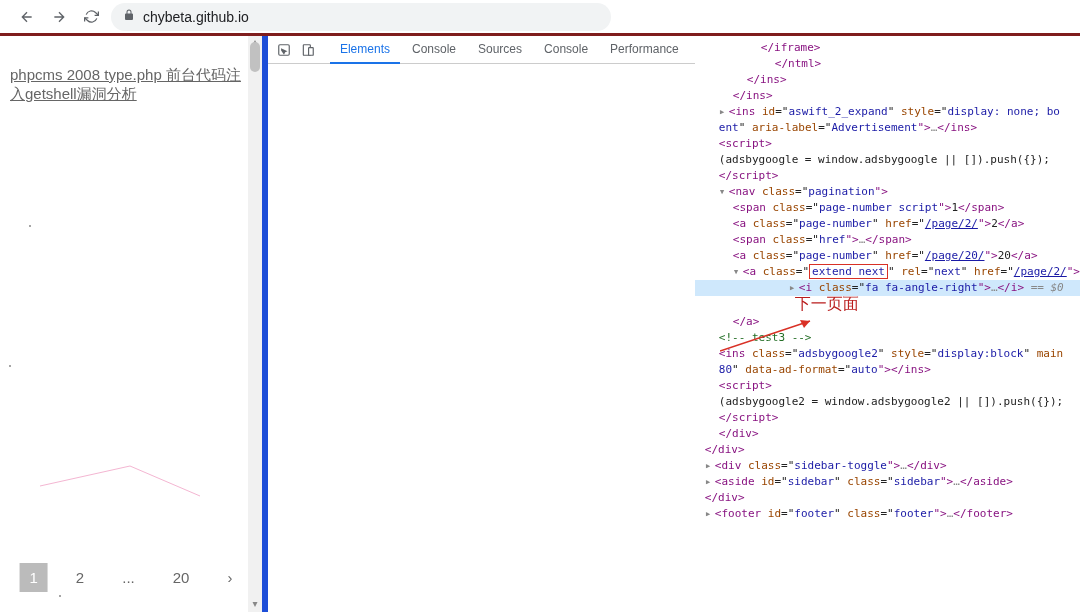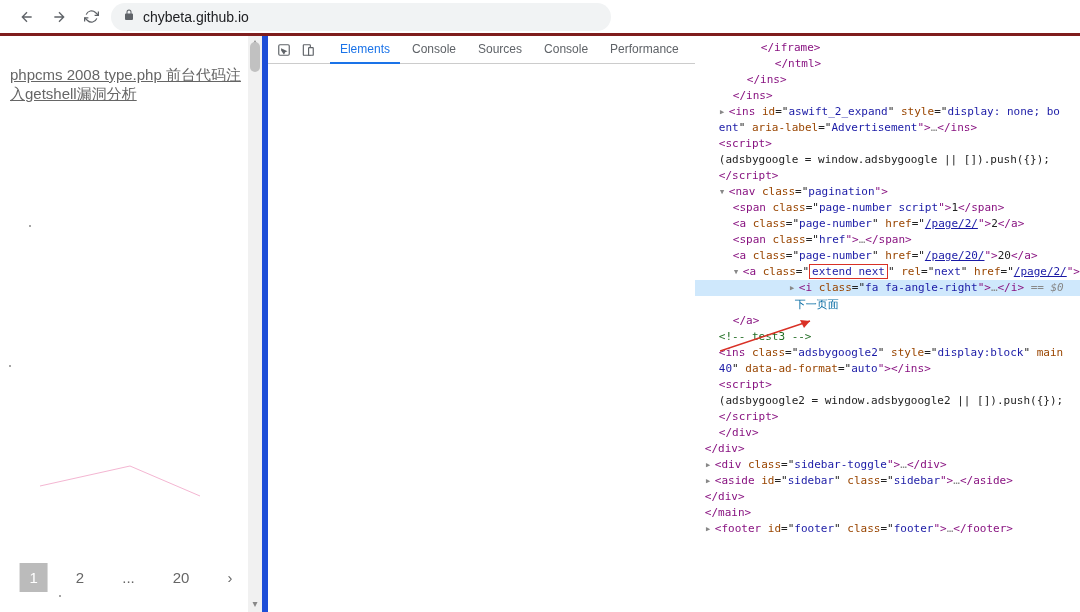--- a/index.html
+++ b/index.html
@@ -54,21 +54,21 @@
     .attr-link { color: #1a1aa6; text-decoration: underline; margin-top: 34px; }
     .comment { color: #236e25; }
     .js-code { color: #222; }
     .expander { color: #888; display: inline-block; width: 10px; cursor: pointer; }
     .ellipsis { color: #888; }
     .eq0 { color: #888; font-style: italic; }
     
     .highlighted-row { background: #cfe8fc; display: block; margin-left: -100px; padding-left: 100px; margin-right: -50px; padding-right: 50px; position: relative; }
     .highlighted-row::before { content: "\2022\2022\2022"; position: absolute; left: 8px; color: #5f6368; font-size: 9px; letter-spacing: -1px; }
     .red-box { border: 1px solid #d93025; padding: 0 2px; }
-    .red-annotation { color: #0369a1; font-family: sans-serif; font-size: 11px; margin-left: 90px; }
+    .red-annotation { color: #b91c1c; font-family: sans-serif; font-size: 16px; margin-left: 90px; }
     .red-arrow { position: absolute; left: 720px; top: 316px; pointer-events: none; }
   </style>
 </head>
 <body>
 
 <div class="browser-bar">
   <div class="nav-btn">
     <svg width="16" height="16" viewBox="0 0 24 24" fill="none" stroke="currentColor" stroke-width="2">
         <path d="M19 12H5M12 19l-7-7 7-7"></path>
       </svg>
@@ -172,30 +172,29 @@
 <div class="tree-line indent-2"><span class="tag">&lt;</span><span class="tag">span</span><span class="attr-name"> class</span><span>="</span><span class="attr-val">page-number script</span><span class="tag">"&gt;</span><span>1</span><span class="tag">&lt;/</span><span class="tag">span</span><span class="tag">&gt;</span></div>
 <div class="tree-line indent-2"><span class="tag">&lt;</span><span class="tag">a</span><span class="attr-name"> class</span><span>="</span><span class="attr-val">page-number</span><span>" </span><span class="attr-name">href</span><span>="</span><span class="attr-link">/page/2/</span><span class="tag">"&gt;</span><span>2</span><span class="tag">&lt;/</span><span class="tag">a</span><span class="tag">&gt;</span></div>
 <div class="tree-line indent-2"><span class="tag">&lt;</span><span class="tag">span</span><span class="attr-name"> class</span><span>="</span><span class="attr-val">href</span><span class="tag">"&gt;</span><span class="ellipsis">…</span><span class="tag">&lt;/</span><span class="tag">span</span><span class="tag">&gt;</span></div>
 <div class="tree-line indent-2"><span class="tag">&lt;</span><span class="tag">a</span><span class="attr-name"> class</span><span>="</span><span class="attr-val">page-number</span><span>" </span><span class="attr-name">href</span><span>="</span><span class="attr-link">/page/20/</span><span class="tag">"&gt;</span><span>20</span><span class="tag">&lt;/</span><span class="tag">a</span><span class="tag">&gt;</span></div>
 <div class="tree-line indent-2"><span class="expander">▾ </span><span class="tag">&lt;</span><span class="tag">a</span><span class="attr-name"> class</span><span>="</span><span class="red-box"><span class="attr-val">extend next</span></span><span>" </span><span class="attr-name">rel</span><span>="</span><span class="attr-val">next</span><span>" </span><span class="attr-name">href</span><span>="</span><span class="attr-link">/page/2/</span><span class="tag">"&gt;</span></div>
 <div class="tree-line highlighted-row"><span class="indent-3"></span><span class="expander" style="margin-left:42px">▸ </span><span class="tag">&lt;</span><span class="tag">i</span><span class="attr-name"> class</span><span>="</span><span class="attr-val">fa fa-angle-right</span><span class="tag">"&gt;</span><span class="ellipsis">…</span><span class="tag">&lt;/</span><span class="tag">i</span><span class="tag">&gt; </span><span class="eq0">== $0</span></div>
 <div class="tree-line"><span class="red-annotation">下一页面</span></div>
 <div class="tree-line indent-2"><span class="tag">&lt;/</span><span class="tag">a</span><span class="tag">&gt;</span></div>
 <div class="tree-line indent-1"><span class="comment">&lt;!-- test3 --&gt;</span></div>
 <div class="tree-line indent-1"><span class="tag">&lt;</span><span class="tag">ins</span><span class="attr-name"> class</span><span>="</span><span class="attr-val">adsbygoogle2</span><span>" </span><span class="attr-name">style</span><span>="</span><span class="attr-val">display:block</span><span>" </span><span class="attr-name">main</span></div>
-<div class="tree-line indent-1"><span class="attr-val">40</span><span>" </span><span class="attr-name">data-ad-format</span><span>="</span><span class="attr-val">auto</span><span class="tag">"&gt;</span><span class="tag">&lt;/</span><span class="tag">ins</span><span class="tag">&gt;</span></div>
+<div class="tree-line indent-1"><span class="attr-val">80</span><span>" </span><span class="attr-name">data-ad-format</span><span>="</span><span class="attr-val">auto</span><span class="tag">"&gt;</span><span class="tag">&lt;/</span><span class="tag">ins</span><span class="tag">&gt;</span></div>
 <div class="tree-line indent-1"><span class="tag">&lt;</span><span class="tag">script</span><span class="tag">&gt;</span></div>
 <div class="tree-line indent-1"><span class="js-code">(adsbygoogle2 = window.adsbygoogle2 || []).push({});</span></div>
 <div class="tree-line indent-1"><span class="tag">&lt;/</span><span class="tag">script</span><span class="tag">&gt;</span></div>
 <div class="tree-line indent-1"><span class="tag">&lt;/</span><span class="tag">div</span><span class="tag">&gt;</span></div>
 <div class="tree-line"><span class="tag">&lt;/</span><span class="tag">div</span><span class="tag">&gt;</span></div>
 <div class="tree-line"><span class="expander">▸ </span><span class="tag">&lt;</span><span class="tag">div</span><span class="attr-name"> class</span><span>="</span><span class="attr-val">sidebar-toggle</span><span class="tag">"&gt;</span><span class="ellipsis">…</span><span class="tag">&lt;/</span><span class="tag">div</span><span class="tag">&gt;</span></div>
 <div class="tree-line"><span class="expander">▸ </span><span class="tag">&lt;</span><span class="tag">aside</span><span class="attr-name"> id</span><span>="</span><span class="attr-val">sidebar</span><span>" </span><span class="attr-name">class</span><span>="</span><span class="attr-val">sidebar</span><span class="tag">"&gt;</span><span class="ellipsis">…</span><span class="tag">&lt;/</span><span class="tag">aside</span><span class="tag">&gt;</span></div>
 <div class="tree-line"><span class="tag">&lt;/</span><span class="tag">div</span><span class="tag">&gt;</span></div>
-<div class="tree-line"><span class="tag">&lt;/</span><span class="tag">main</span><span class="tag">&gt;</span></div>
 <div class="tree-line"><span class="expander">▸ </span><span class="tag">&lt;</span><span class="tag">footer</span><span class="attr-name"> id</span><span>="</span><span class="attr-val">footer</span><span>" </span><span class="attr-name">class</span><span>="</span><span class="attr-val">footer</span><span class="tag">"&gt;</span><span class="ellipsis">…</span><span class="tag">&lt;/</span><span class="tag">footer</span><span class="tag">&gt;</span></div>
 
     </div>
   </div>
 </div>
 
 <svg class="red-arrow" width="100" height="40">
   <line x1="0" y1="35" x2="90" y2="5" stroke="#d93025" stroke-width="1.5"></line>
   <polygon points="90,5 80,4 84,12" fill="#d93025"></polygon>
 </svg>

